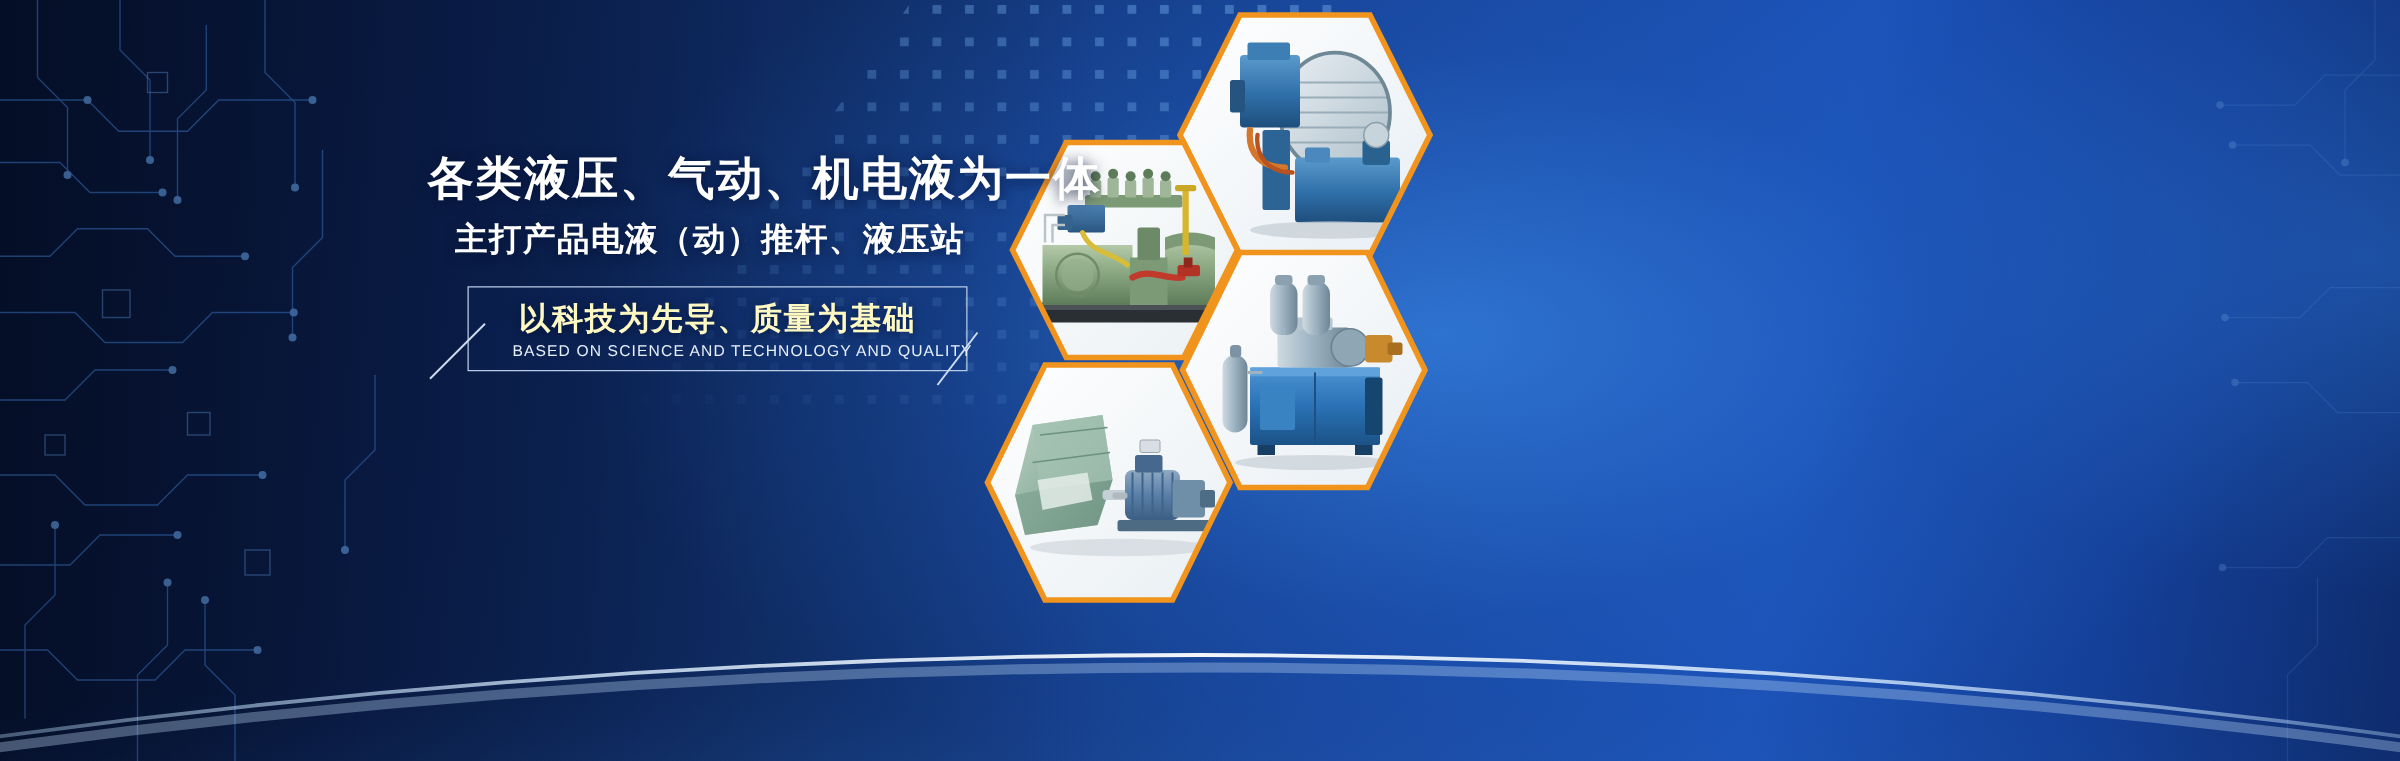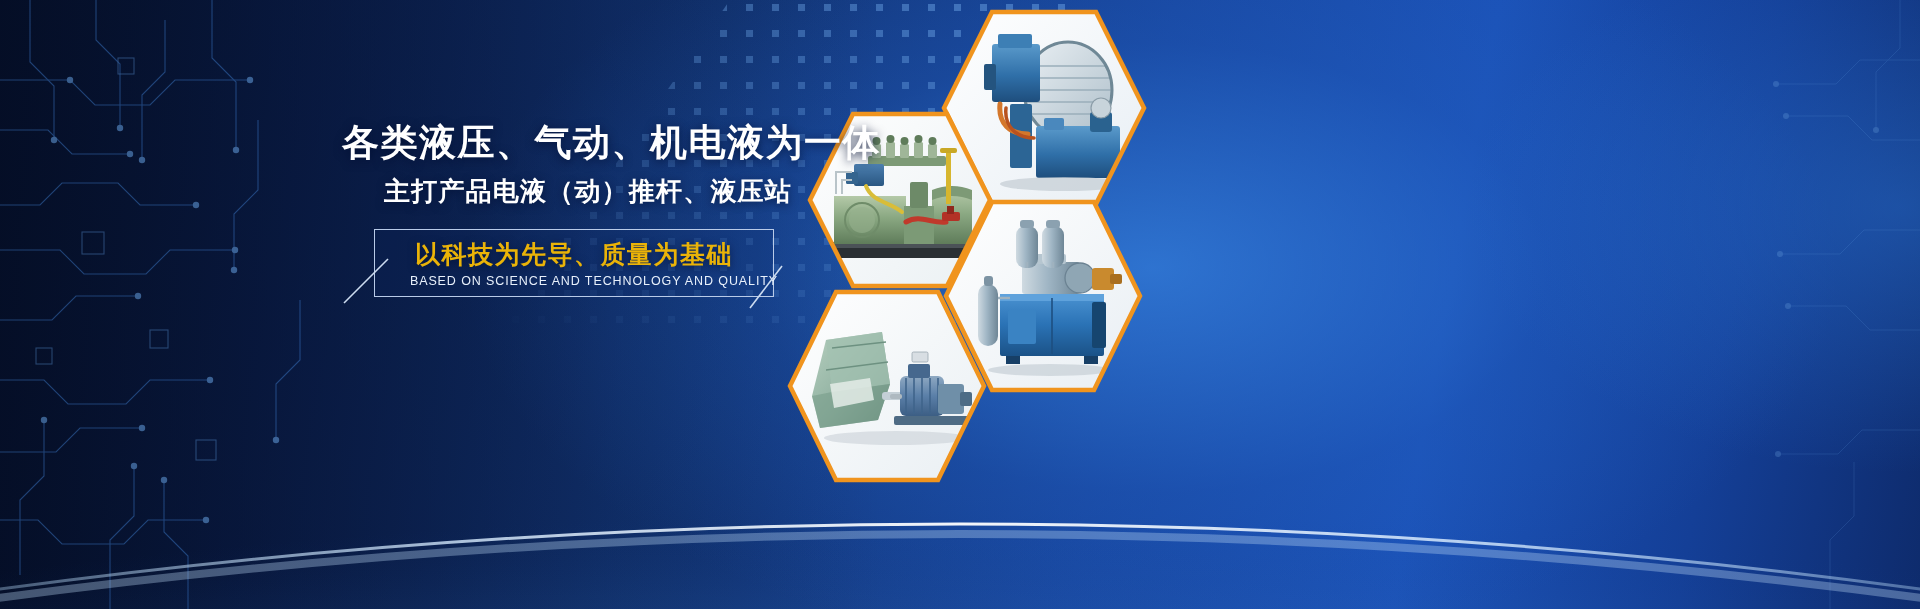--- a/index.html
+++ b/index.html
@@ -58,39 +58,38 @@
     letter-spacing:1.5px; line-height:1.12;
     text-shadow:0 2px 10px rgba(2,14,48,0.75);
     white-space:nowrap;
   }
   .headline2 {
     margin-top:14px;
     font-size:26px; font-weight:bold; color:#ffffff;
     letter-spacing:1.2px; line-height:1.15;
     text-shadow:0 2px 9px rgba(2,14,48,0.7);
     white-space:nowrap;
-    text-align:center;
     padding-left:22px;
   }
 
   #slogan-wrap { position:relative; margin-top:22px; width:432px; height:72px; }
   #slogan-box {
     position:absolute; left:32px; top:0;
     width:400px; height:68px;
     border:1.6px solid #b9cbe8;
     background:rgba(12,40,104,0.14);
   }
   #slogan-notch {
     position:absolute; left:0px; top:28px; width:56px; height:48px;
     z-index:2;
   }
   .slogan-cn {
     position:absolute; left:32px; top:9px; width:400px;
     text-align:center;
-    font-size:25px; font-weight:bold; color:#eab308;
+    font-size:25px; font-weight:bold; color:#fef9c3;
     letter-spacing:1.5px;
     text-shadow:0 2px 8px rgba(2,14,48,0.7);
     white-space:nowrap;
   }
   .slogan-en {
     position:absolute; left:32px; top:45px; width:440px;
     text-align:center;
     font-size:12.5px; font-weight:normal; color:#e8f0fb;
     letter-spacing:0.9px;
     white-space:nowrap;

